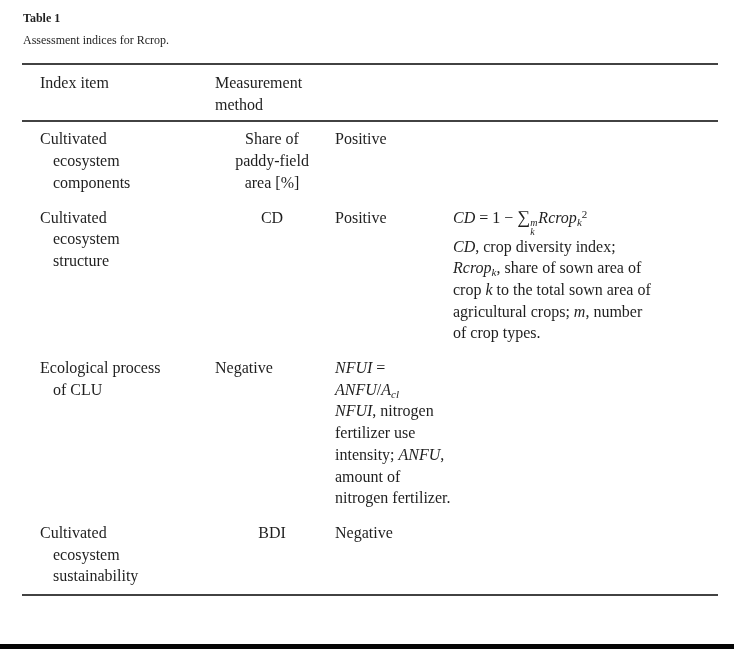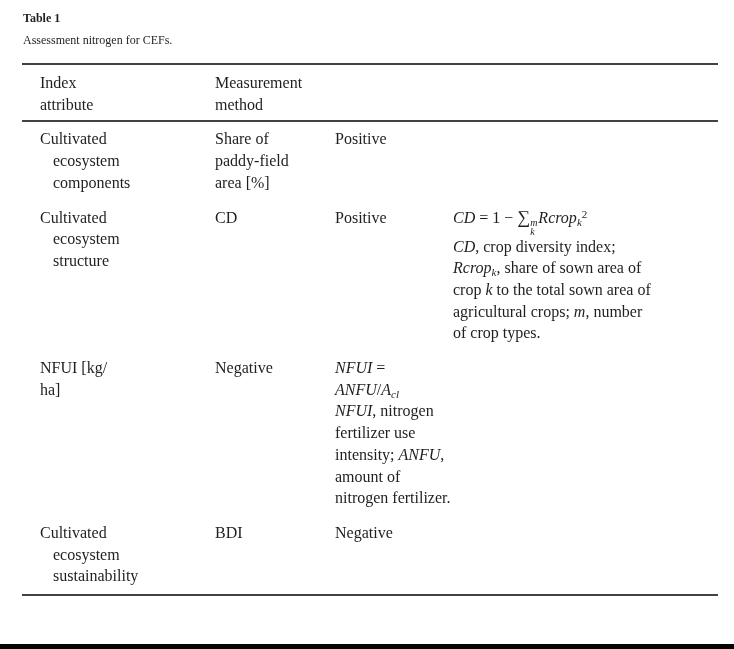--- a/index.html
+++ b/index.html
@@ -33,21 +33,21 @@
     padding: 7px 0 5px 18px;
     border-bottom: 2px solid #424242;
   }
   .tr {
     display: grid;
     grid-template-columns: 175px 120px 118px 265px;
     padding: 6px 0 7px 18px;
   }
   .td, .th { vertical-align: top; }
   .cell-item { padding-left: 13px; text-indent: -13px; padding-right: 8px; }
-  .cell-name { padding-right: 6px; }
+  .cell-name { padding-right: 6px; text-align: center; }
   .cell-attr { padding-right: 6px; }
   .cell-method { padding-right: 2px; }
 
   .cell-method i, .cell-item i { font-style: italic; }
   sub { font-size: 11px; line-height: 0; vertical-align: -3px; }
   sup { font-size: 11px; line-height: 0; vertical-align: 5px; }
   .sigma { font-size: 18px; }
   .lims {
     display: inline-flex;
     flex-direction: column;
@@ -67,27 +67,27 @@
     background: #050505;
   }
 </style>
 </head>
 <body>
 
 <div class="page">
 
   <div class="caption">
     <div class="table-label">Table 1</div>
-    <div class="table-caption">Assessment nitrogen for CEFs.</div>
+    <div class="table-caption">Assessment indices for Rcrop.</div>
   </div>
 
   <div class="table">
 
     <div class="thead">
-      <div class="th">Index<br>attribute</div>
+      <div class="th">Index item</div>
       <div class="th">Measurement method</div>
     </div>
 
     <div class="tbody">
 
       <div class="tr">
         <div class="td cell-item">Cultivated<br>ecosystem<br>components</div>
         <div class="td cell-name">Share of<br>paddy-field<br>area [%]</div>
         <div class="td cell-attr">Positive</div>
       </div>
@@ -96,21 +96,21 @@
         <div class="td cell-item">Cultivated<br>ecosystem<br>structure</div>
         <div class="td cell-name">CD</div>
         <div class="td cell-attr">Positive</div>
         <div class="td cell-method"><i>CD</i> = 1 − <span class="sigma">∑</span><span class="lims">
               <span>m</span>
               <span>k</span>
             </span><i>Rcrop<sub>k</sub></i><sup>2</sup><br><i>CD</i>, crop diversity index;<br><i>Rcrop<sub>k</sub></i>, share of sown area of<br>crop <i>k</i> to the total sown area of<br>agricultural crops; <i>m</i>, number<br>of crop types.</div>
       </div>
 
       <div class="tr">
-        <div class="td cell-name">NFUI [kg/<br>ha]</div>
+        <div class="td cell-item">Ecological process<br>of CLU</div>
         <div class="td cell-attr">Negative</div>
         <div class="td cell-method"><i>NFUI</i> = <i>ANFU</i>/<i>A<sub>cl</sub></i><br><i>NFUI</i>, nitrogen fertilizer use<br>intensity; <i>ANFU</i>, amount of<br>nitrogen fertilizer.</div>
       </div>
 
       <div class="tr">
         <div class="td cell-item">Cultivated<br>ecosystem<br>sustainability</div>
         <div class="td cell-name">BDI</div>
         <div class="td cell-attr">Negative</div>
       </div>
 

